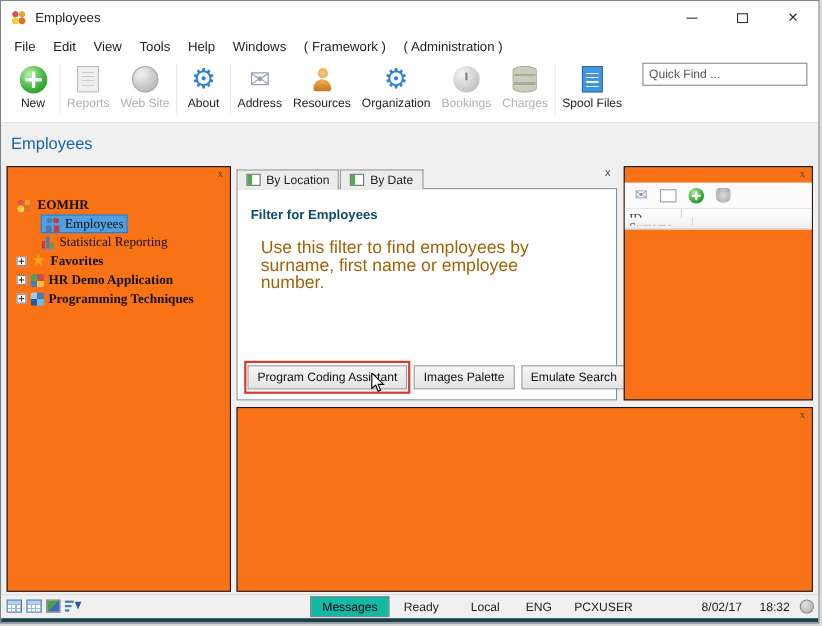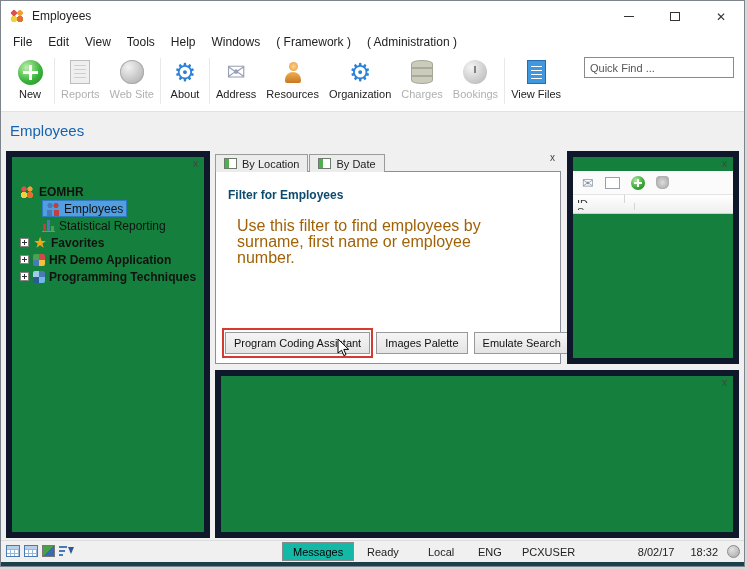--- a/index.html
+++ b/index.html
@@ -67,21 +67,21 @@
 
   .quickfind{ position:absolute; right:10px; top:4px; }
   .quickfind input{ width:150px; height:21px; border:1px solid #8a8a8a; font-size:11px;
           padding:2px 5px; color:#555; font-family:inherit; background:#fff; }
 
   
   .heading{ padding:10px 0 0 9px; color:#1564b0; font-size:15px; height:34px; }
 
   
   .main{ position:absolute; left:0; right:0; top:145px; bottom:26px; }
-  .panel{ position:absolute; background:#15803d; border:6px solid #0f172a; }
+  .panel{ position:absolute; background:#f97316; border:1px solid #0f172a;font-family:Liberation Serif, serif; }
   .panel-x{ position:absolute; top:0px; right:2px; width:13px; height:13px; text-align:center;
             font-size:10px; line-height:13px; color:#444; z-index:5; }
   .panel-x::before{ content:"x"; }
 
   .tree-panel{ left:5px; top:5px; width:204px; bottom:2px; }
   .tree{ padding:26px 0 0 4px; font-size:12px; color:#111; }
   .trow{ display:flex; align-items:center; height:17px; gap:4px; white-space:nowrap; }
   .trow.b{ font-weight:bold; }
   .lvl0{ padding-left:4px; }
   .lvl1{ padding-left:26px; }
@@ -252,36 +252,36 @@
       <span class="tb-label">Resources</span>
     </div>
     <div class="tb-item">
       <span class="tb-ico">
           <span class="i-gear"></span>
         </span>
       <span class="tb-label">Organization</span>
     </div>
     <div class="tb-item disabled">
       <span class="tb-ico">
+          <span class="i-book"></span>
+        </span>
+      <span class="tb-label">Bookings</span>
+    </div>
+    <div class="tb-item disabled">
+      <span class="tb-ico">
           <span class="i-db"></span>
         </span>
       <span class="tb-label">Charges</span>
     </div>
-    <div class="tb-item disabled">
-      <span class="tb-ico">
-          <span class="i-book"></span>
-        </span>
-      <span class="tb-label">Bookings</span>
-    </div>
     <span class="tb-sep"></span>
     <div class="tb-item">
       <span class="tb-ico">
           <span class="i-spool"></span>
         </span>
-      <span class="tb-label">View Files</span>
+      <span class="tb-label">Spool Files</span>
     </div>
     <div class="quickfind">
       <input type="text" value="Quick Find ..." style="">
     </div>
   </div>
 
   <div class="heading">Employees</div>
 
   <div class="main">
 

